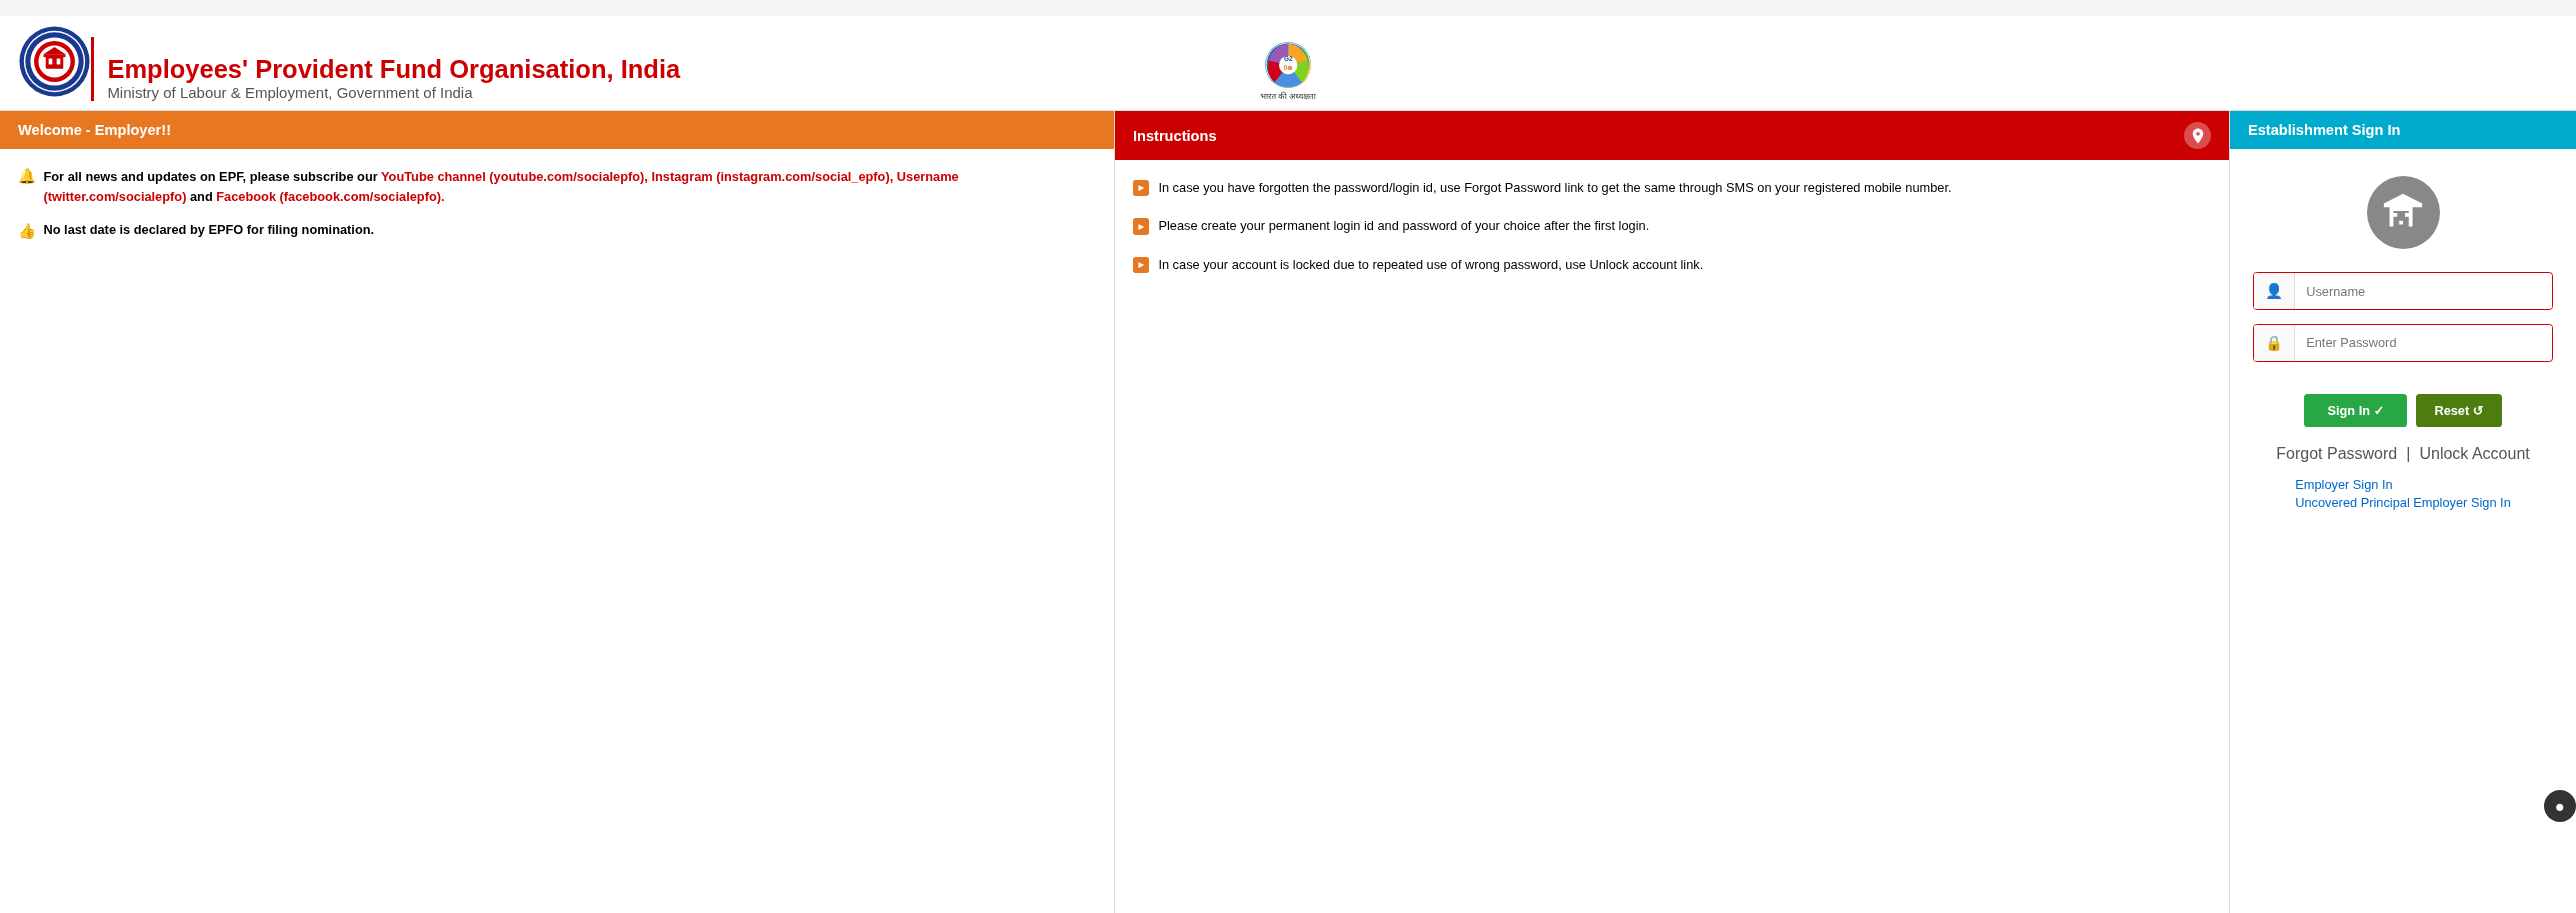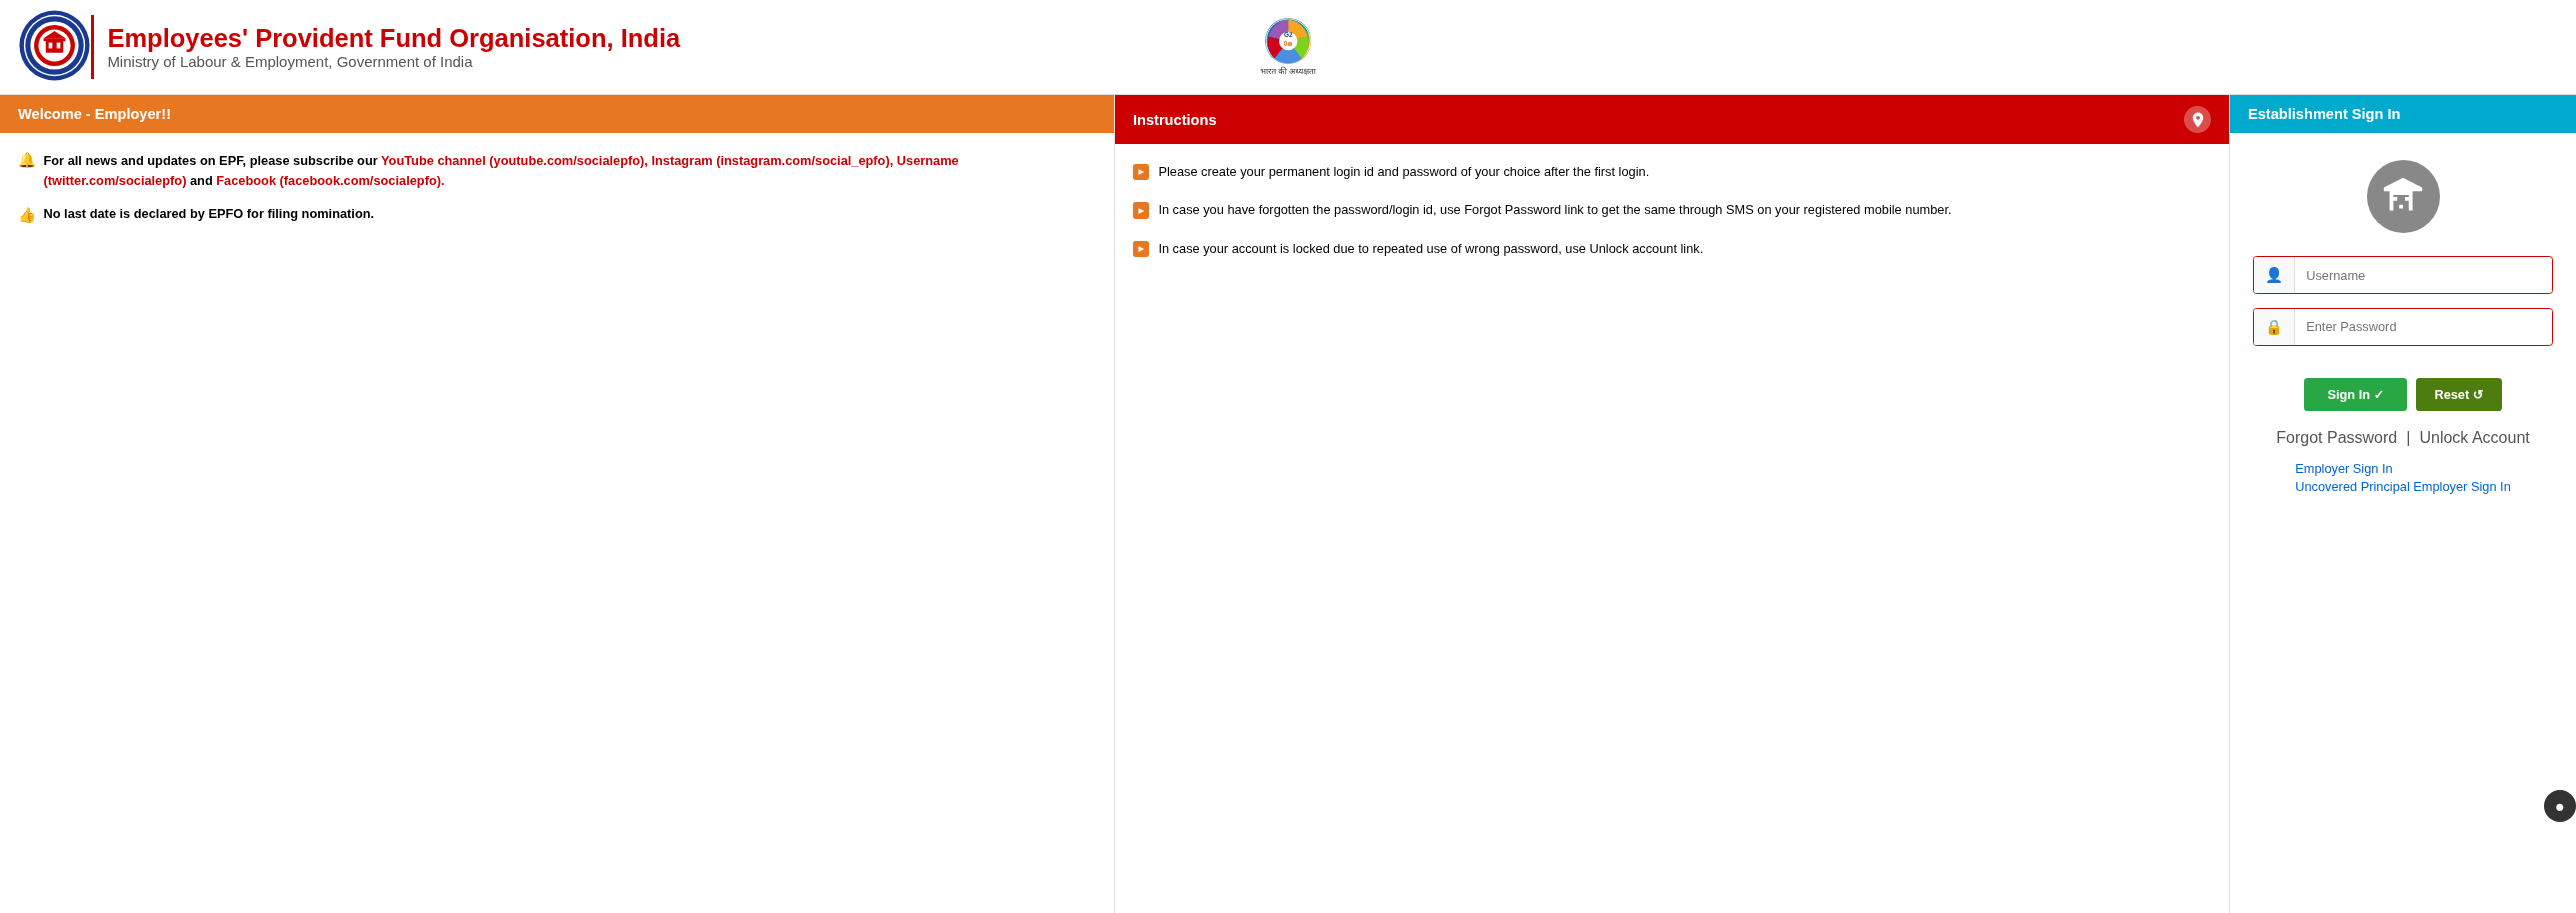--- a/index.html
+++ b/index.html
@@ -6,24 +6,25 @@
     body {
       font-family: Arial, sans-serif;
       background: #f5f5f5;
       min-height: 100vh;
     }
 
     
     .header {
       background: #fff;
       display: flex;
-      align-items: center;
+      align-items: flex-end;
       padding: 9px 18px;
       border-bottom: 0.9px solid #ddd;
       position: relative;
+      margin-top: 16px;
     }
     .header-divider {
       width: 2.7px;
       height: 64px;
       background: #cc0000;
       margin-right: 13.7px;
     }
     .header-text h1 {
       color: #cc0000;
       font-size: 25.5px;
@@ -404,25 +405,25 @@
       <span>Instructions</span>
       <div class="header-icon">
         <svg width="18" height="18" viewBox="0 0 24 24" fill="white">
           <path d="M12 2C8.13 2 5 5.13 5 9c0 5.25 7 13 7 13s7-7.75 7-13c0-3.87-3.13-7-7-7zm0 9.5c-1.38 0-2.5-1.12-2.5-2.5s1.12-2.5 2.5-2.5 2.5 1.12 2.5 2.5-1.12 2.5-2.5 2.5z"></path>
         </svg>
       </div>
     </div>
     <div class="instructions-content">
       <div class="instruction-item">
         <div class="orange-square"></div>
-        <p class="instruction-text">Please create your permanent login id and password of your choice after the first login.</p>
+        <p class="instruction-text">In case you have forgotten the password/login id, use Forgot Password link to get the same through SMS on your registered mobile number.</p>
       </div>
       <div class="instruction-item">
         <div class="orange-square"></div>
-        <p class="instruction-text">In case you have forgotten the password/login id, use Forgot Password link to get the same through SMS on your registered mobile number.</p>
+        <p class="instruction-text">Please create your permanent login id and password of your choice after the first login.</p>
       </div>
       <div class="instruction-item">
         <div class="orange-square"></div>
         <p class="instruction-text">In case your account is locked due to repeated use of wrong password, use Unlock account link.</p>
       </div>
     </div>
   </div>
 
   <div class="right-panel">
     <div class="panel-header-blue">

